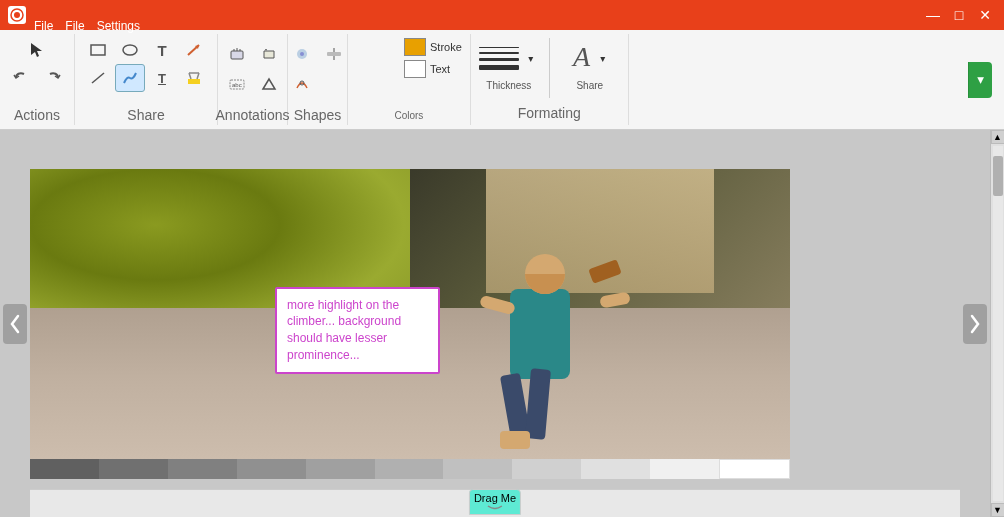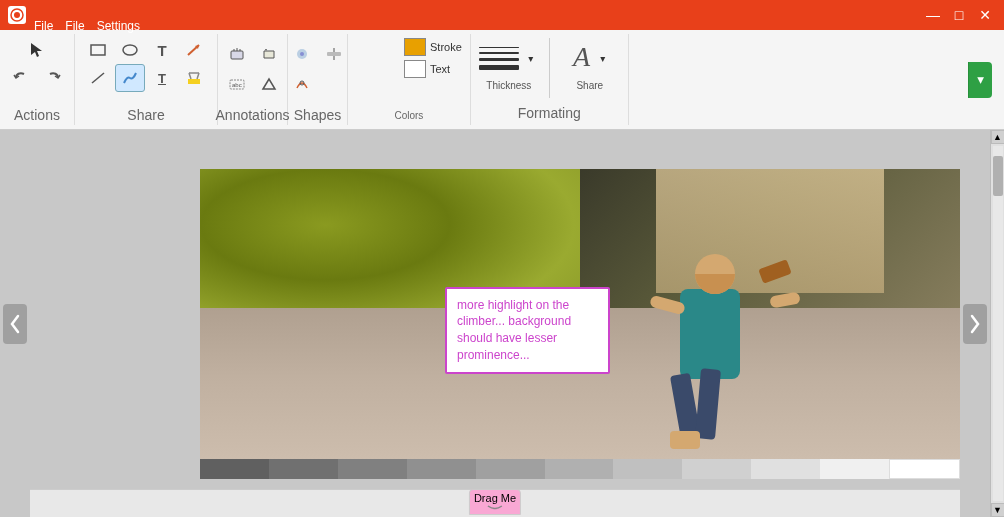--- a/index.html
+++ b/index.html
@@ -166,21 +166,21 @@
       display: flex; align-items: center; justify-content: center;
       color: white;
       font-size: 16px;
     }
 
     
     .canvas-container {
       flex: 1;
       display: flex;
       flex-direction: column;
-      align-items: flex-end;
+      align-items: flex-start;
       justify-content: center;
       overflow: hidden;
       position: relative;
     }
     .canvas-image {
       width: 760px;
       height: 310px;
       position: relative;
       overflow: hidden;
     }
@@ -252,21 +252,21 @@
       position: absolute;
       bottom: 0;
       left: 0;
       right: 0;
     }
     .drag-me-btn {
       position: absolute;
       left: 50%;
       transform: translateX(-50%);
       top: -1px;
-      background: #f9a8d4;
+      background: #5eead4;
       border: 1px solid #ccc;
       border-radius: 4px 4px 0 0;
       padding: 2px 4px;
       font-size: 11px;
       cursor: pointer;
       display: flex;
       flex-direction: column;
       align-items: center;
     }
     .zoom-controls {

